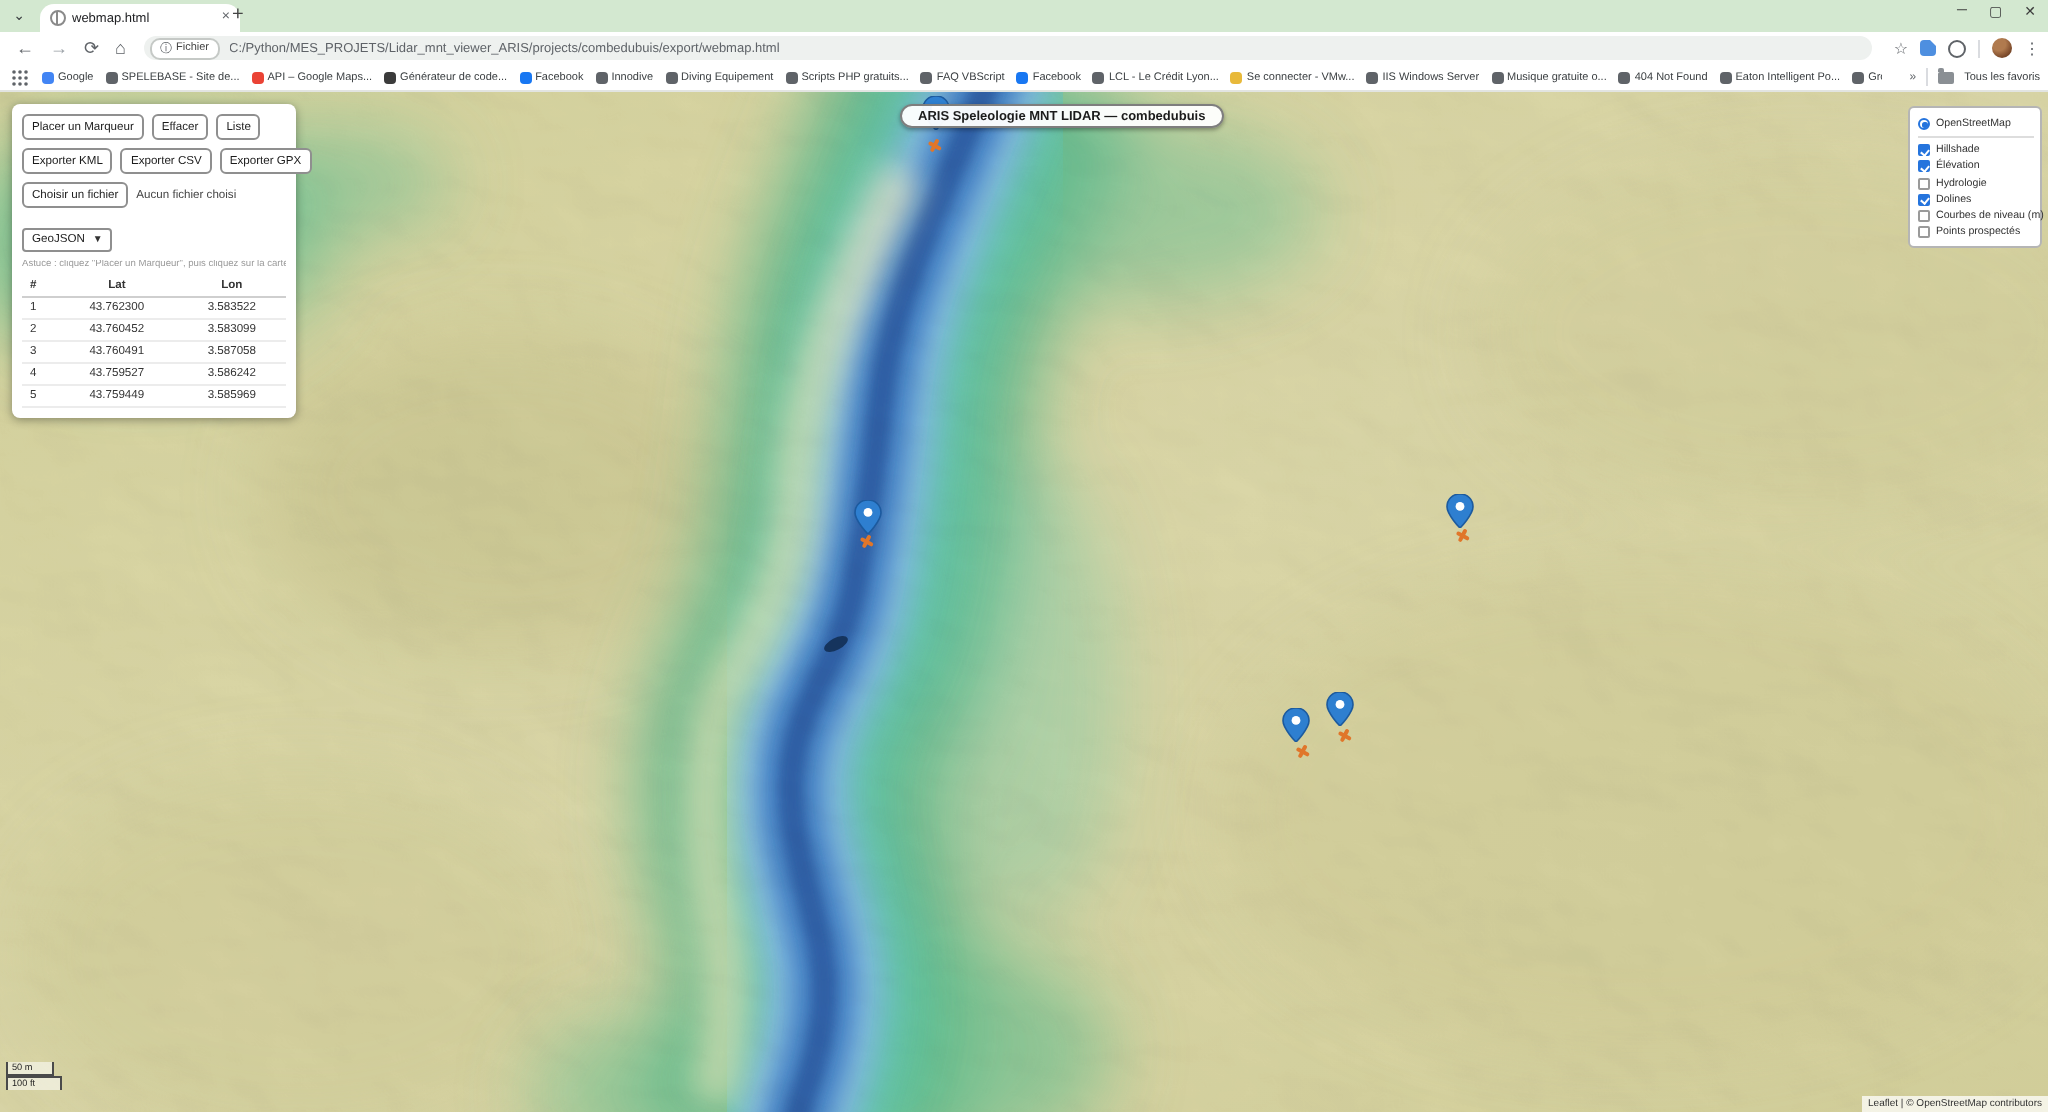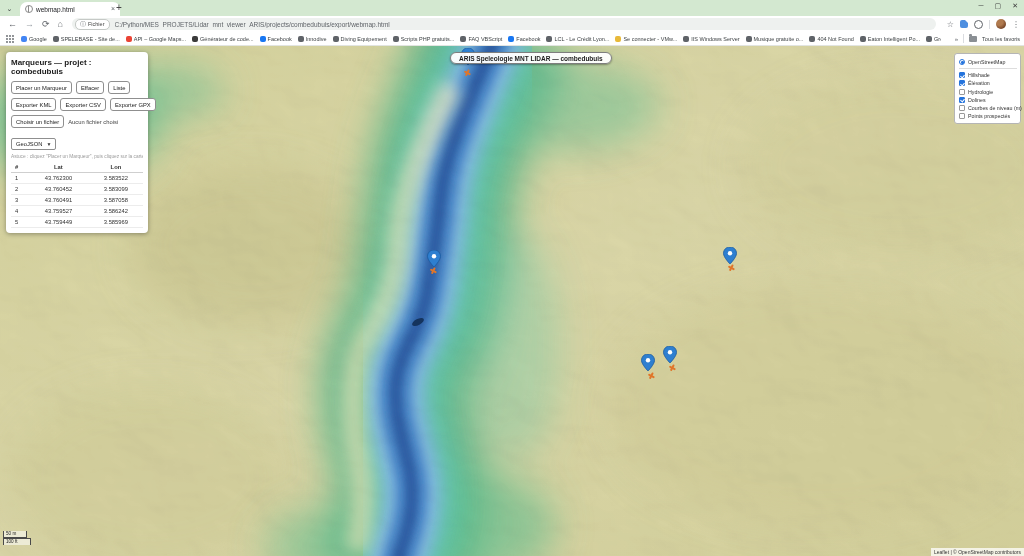--- a/index.html
+++ b/index.html
@@ -328,21 +328,20 @@
         <div class="cross" style="left: 463.5px; top: 23.5px;"></div>
         <div class="cross" style="left: 429.5px; top: 221.5px;"></div>
         <div class="cross" style="left: 727.5px; top: 218.5px;"></div>
         <div class="cross" style="left: 647.5px; top: 326.5px;"></div>
         <div class="cross" style="left: 668.5px; top: 318.5px;"></div>
       </div>
 
     <div class="banner">ARIS Speleologie MNT LIDAR — combedubuis</div>
 
     <div class="panel">
-      <div class="panel-title">Marqueurs — projet : combedubuis</div>
       <div class="btn-row">
         <span class="btn">Placer un Marqueur</span>
         <span class="btn">Effacer</span>
         <span class="btn">Liste</span>
       </div>
       <div class="btn-row">
         <span class="btn">Exporter KML</span>
         <span class="btn">Exporter CSV</span>
         <span class="btn">Exporter GPX</span>
       </div>

